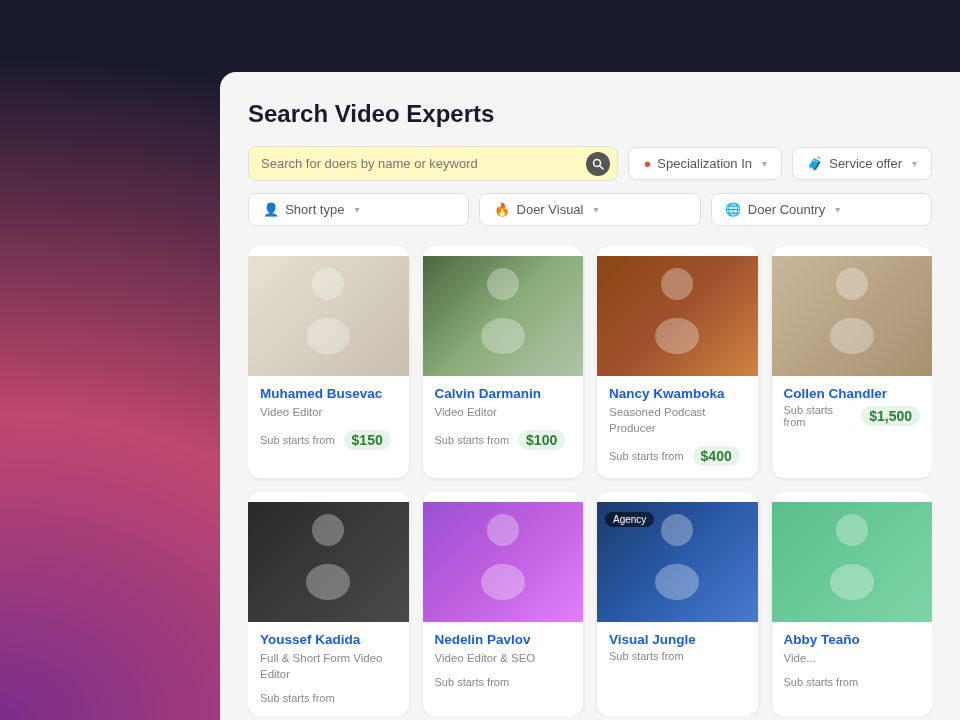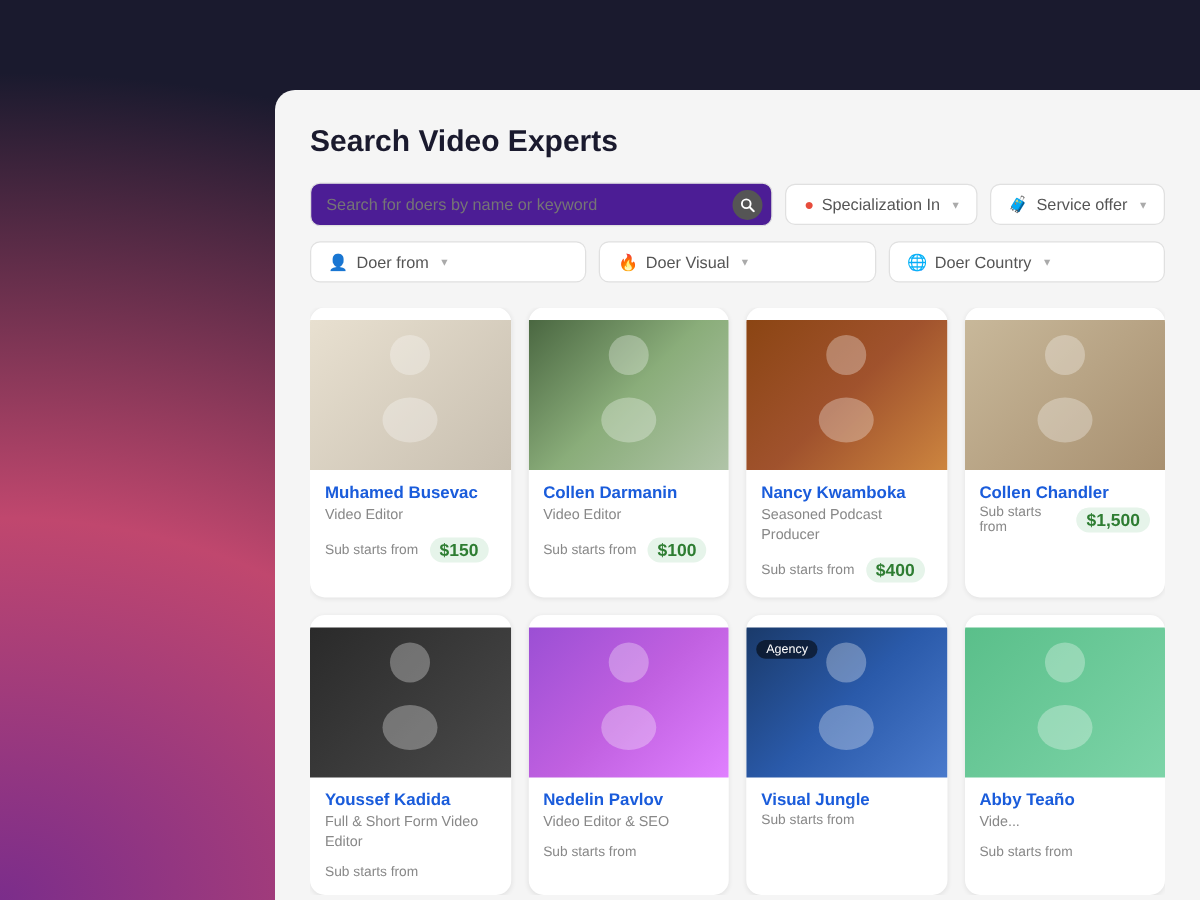--- a/index.html
+++ b/index.html
@@ -46,21 +46,21 @@
       position: relative;
       max-width: 420px;
     }
     .search-input {
       width: 100%;
       padding: 9px 36px 9px 12px;
       border: 1px solid #e0e0e0;
       border-radius: 8px;
       font-size: 13px;
       color: #888;
-      background: #4c1d95;
+      background: #fef9c3;
       outline: none;
     }
     .search-icon-btn {
       position: absolute;
       right: 8px;
       top: 50%;
       transform: translateY(-50%);
       width: 24px;
       height: 24px;
       background: #555;
@@ -198,21 +198,21 @@
     <div class="filter-pill">
       <span style="color:#e67e22; font-size:13px;">🧳</span>
       <span>Service offer</span>
       <span class="chevron">▾</span>
     </div>
   </div>
 
   <div class="filter-row">
     <div class="filter-pill">
       <span style="color:#888; font-size:13px;">👤</span>
-      <span>Doer from</span>
+      <span>Short type</span>
       <span class="chevron">▾</span>
     </div>
 
     <div class="filter-pill">
       <span style="color:#e74c3c; font-size:13px;">🔥</span>
       <span>Doer Visual</span>
       <span class="chevron">▾</span>
     </div>
 
     <div class="filter-pill">
@@ -240,21 +240,21 @@
         </div>
       </div>
       <div class="card">
         <div class="card-img photo-calvin" style="height: 120px;">
           <svg width="60" height="100" viewBox="0 0 60 100" style="display:block;margin:auto;margin-top:10px;opacity:0.3;">
     <circle cx="30" cy="28" r="16" fill="white"></circle>
     <ellipse cx="30" cy="80" rx="22" ry="18" fill="white"></ellipse>
   </svg>
         </div>
         <div class="card-body">
-          <div class="card-name">Collen Darmanin</div>
+          <div class="card-name">Calvin Darmanin</div>
           <div class="card-role">Video Editor</div>
           <div class="card-sub">
             <span class="sub-label">Sub starts from</span>
             <span class="sub-price">$100</span>
           </div>
         </div>
       </div>
       <div class="card">
         <div class="card-img photo-nancy" style="height: 120px;">
           <svg width="60" height="100" viewBox="0 0 60 100" style="display:block;margin:auto;margin-top:10px;opacity:0.3;">

